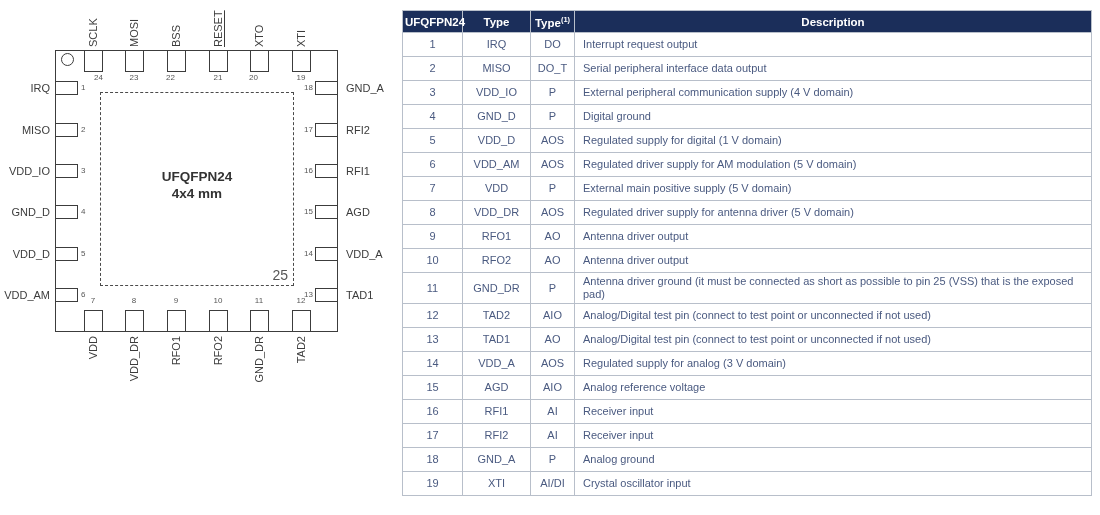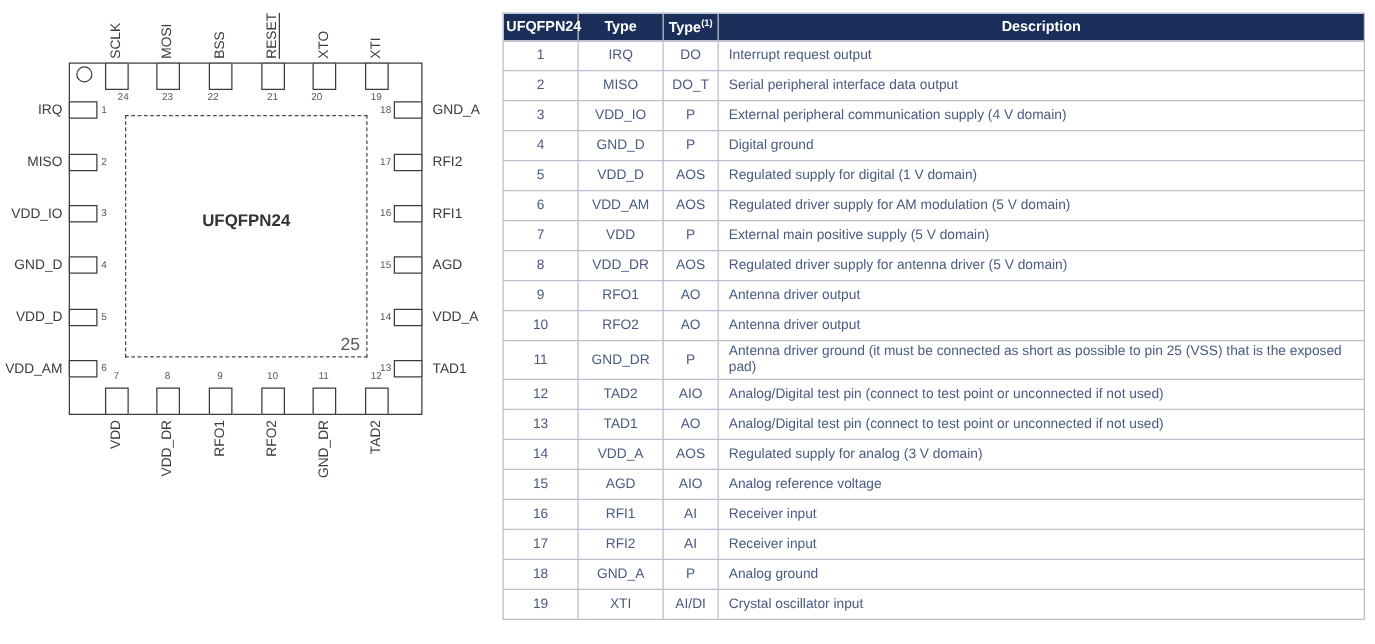--- a/index.html
+++ b/index.html
@@ -41,20 +41,21 @@
 <div class="page">
 
   <div class="diagram">
     <div class="chip-body"></div>
     <div class="pin1-circle"></div>
     <div class="exposed-pad">
       <span class="exposed-num">25</span>
     </div>
     <div class="chip-title">
       <div>UFQFPN24</div>
+      <div>4x4 mm</div>
     </div>
     <div id="pins">
         <div class="pad" style="left: 83.5px; top: 50px; width: 19px; height: 22px;"></div>
         <div class="pnum" style="left: 83px; top: 74px; width: 20px; text-align: right;">24</div>
         <div class="vlabel" style="left: 70px; top: 18px; width: 46px; text-align: left;">SCLK</div>
         <div class="pad" style="left: 124.5px; top: 50px; width: 19px; height: 22px;"></div>
         <div class="pnum" style="left: 124px; top: 74px; width: 20px; text-align: center;">23</div>
         <div class="vlabel" style="left: 111px; top: 18px; width: 46px; text-align: left;">MOSI</div>
         <div class="pad" style="left: 166.5px; top: 50px; width: 19px; height: 22px;"></div>
         <div class="pnum" style="left: 166px; top: 74px; width: 20px; ">22</div>

